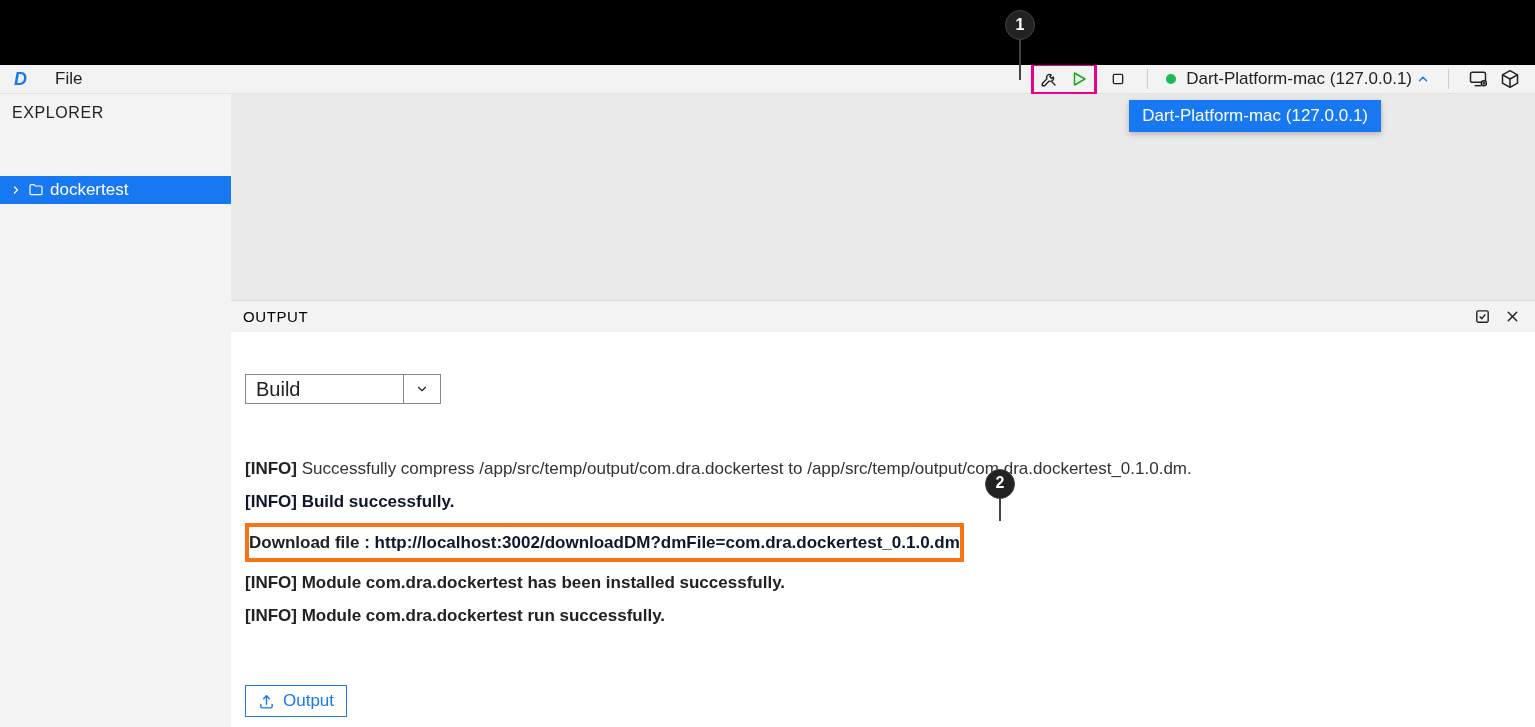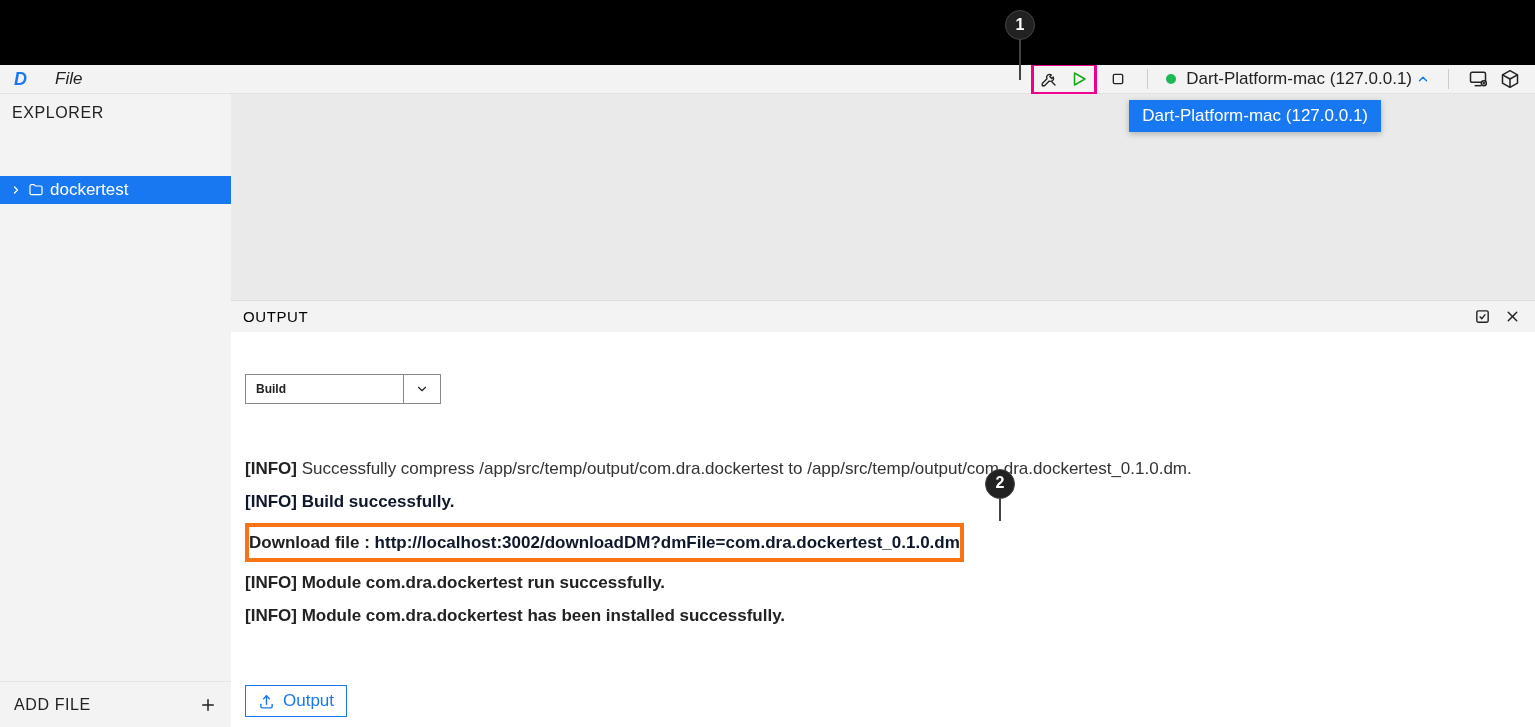--- a/index.html
+++ b/index.html
@@ -58,21 +58,20 @@
   }
   .logo {
     font-weight: 700;
     font-style: italic;
     color: #1778f2;
     font-size: 18px;
     padding: 0 6px;
   }
   .menubar .file-menu {
     padding: 2px 6px;
-    font-style: italic;
   }
   .menubar-spacer { flex: 1; }
   .toolbar-right {
     display: flex;
     align-items: center;
     gap: 10px;
     padding-right: 6px;
   }
   .highlight-box {
     border: 3px solid #ec008c;
@@ -196,25 +195,24 @@
   .select-wrap {
     display: flex;
     margin: 10px 0 8px 14px;
   }
   .select-input {
     border: 1px solid #888;
     border-right: none;
     height: 30px;
     width: 158px;
     padding: 12px 10px;
-    font-size: 12px;
-    color: #222;
-    display: flex;
-    align-items: center;
-    font-weight: bold;
+    font-size: 20px;
+    color: #222;
+    display: flex;
+    align-items: center;
   }
   .select-caret {
     border: 1px solid #888;
     height: 30px; width: 38px;
     display: flex; align-items: center; justify-content: center;
     font-size: 13px; color: #222;
   }
   .log-area {
     padding: 4px 14px 8px 14px;
     font-size: 17px;
@@ -323,29 +321,20 @@
               </svg>
           </span>
           <span>
             <svg width="16" height="16" viewBox="0 0 24 24" fill="none" stroke="#fff" stroke-width="1.8">
               <path d="M3 6a2 2 0 0 1 2-2h4l2 2h8a2 2 0 0 1 2 2v9a2 2 0 0 1-2 2H5a2 2 0 0 1-2-2V6z"></path>
             </svg>
           </span>
           <span>dockertest</span>
         </div>
       </div>
-      <div class="addfile-bar">
-        <span>ADD FILE</span>
-        <span>
-          <svg width="18" height="18" viewBox="0 0 24 24" fill="none" stroke="#222" stroke-width="2" stroke-linecap="round">
-              <line x1="12" y1="5" x2="12" y2="19"></line>
-              <line x1="5" y1="12" x2="19" y2="12"></line>
-            </svg>
-        </span>
-      </div>
     </div>
 
     <div class="main">
       <div class="editor-empty"></div>
 
       <div class="platform-dropdown">Dart-Platform-mac (127.0.0.1)</div>
 
       <div class="output-panel">
         <div class="output-header">
           <span>OUTPUT</span>
@@ -382,22 +371,22 @@
           <div class="log-line" style="position:relative;">
             <span class="download-line-wrap">
               <span class="log-bold">Download file : </span><span class="log-blue">http://localhost:3002/downloadDM?dmFile=com.dra.dockertest_0.1.0.dm</span>
             </span>
             <span class="annotation" style="position:absolute; left:740px; top:-54px;">
               <span class="annotation-badge">2</span>
             </span>
             <span class="annotation-line" style="left:754px; top:-24px; height:22px;"></span>
           </div>
 
+          <div class="log-line log-bold">[INFO] Module com.dra.dockertest has been installed successfully.</div>
           <div class="log-line log-bold">[INFO] Module com.dra.dockertest run successfully.</div>
-          <div class="log-line log-bold">[INFO] Module com.dra.dockertest has been installed successfully.</div>
         </div>
 
         <div class="output-footer">
           <span class="output-btn">
             <span>
               <svg width="17" height="17" viewBox="0 0 24 24" fill="none" stroke="#1778f2" stroke-width="2" stroke-linecap="round" stroke-linejoin="round">
                 <path d="M4 16v3a2 2 0 0 0 2 2h12a2 2 0 0 0 2-2v-3"></path>
                 <polyline points="8 8 12 4 16 8"></polyline>
                 <line x1="12" y1="4" x2="12" y2="16"></line>
               </svg>

